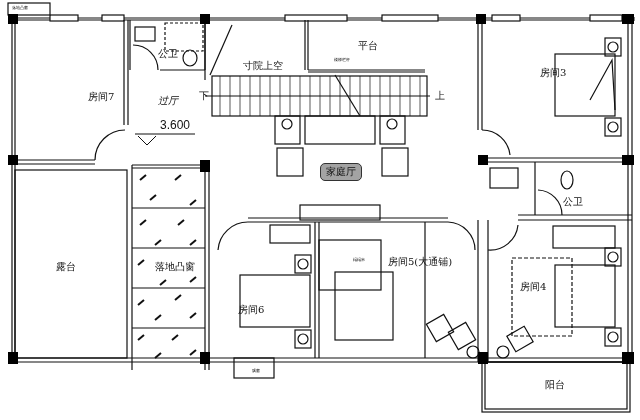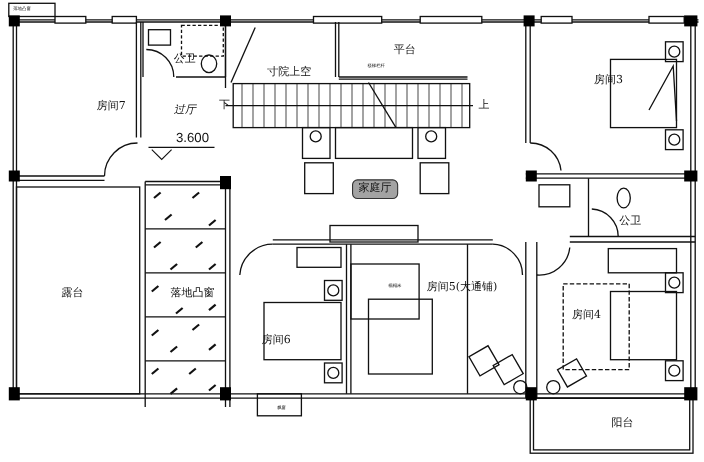--- a/index.html
+++ b/index.html
@@ -225,13 +225,13 @@
 <div class="lbl" style="left:517px;top:68px;margin-left:23px;">房间3</div>
 <div class="lbl boxed" style="left:320px;top:163px;">家庭厅</div>
 <div class="lbl" style="left:563px;top:197px;">公卫</div>
 <div class="lbl" style="left:56px;top:262px;">露台</div>
 <div class="lbl" style="left:155px;top:262px;">落地凸窗</div>
 <div class="lbl" style="left:238px;top:260px;margin-top:45px;">房间6</div>
 <div class="lbl sm" style="left:353px;top:258px;">榻榻米</div>
 <div class="lbl" style="left:388px;top:257px;">房间5(大通铺)</div>
 <div class="lbl" style="left:520px;top:282px;">房间4</div>
 <div class="lbl sm" style="left:252px;top:369px;">飘窗</div>
-<div class="lbl" style="left:545px;top:380px;margin-left:11px;">阳台</div>
+<div class="lbl" style="left:545px;top:380px;">阳台</div>
 
 </body></html>

